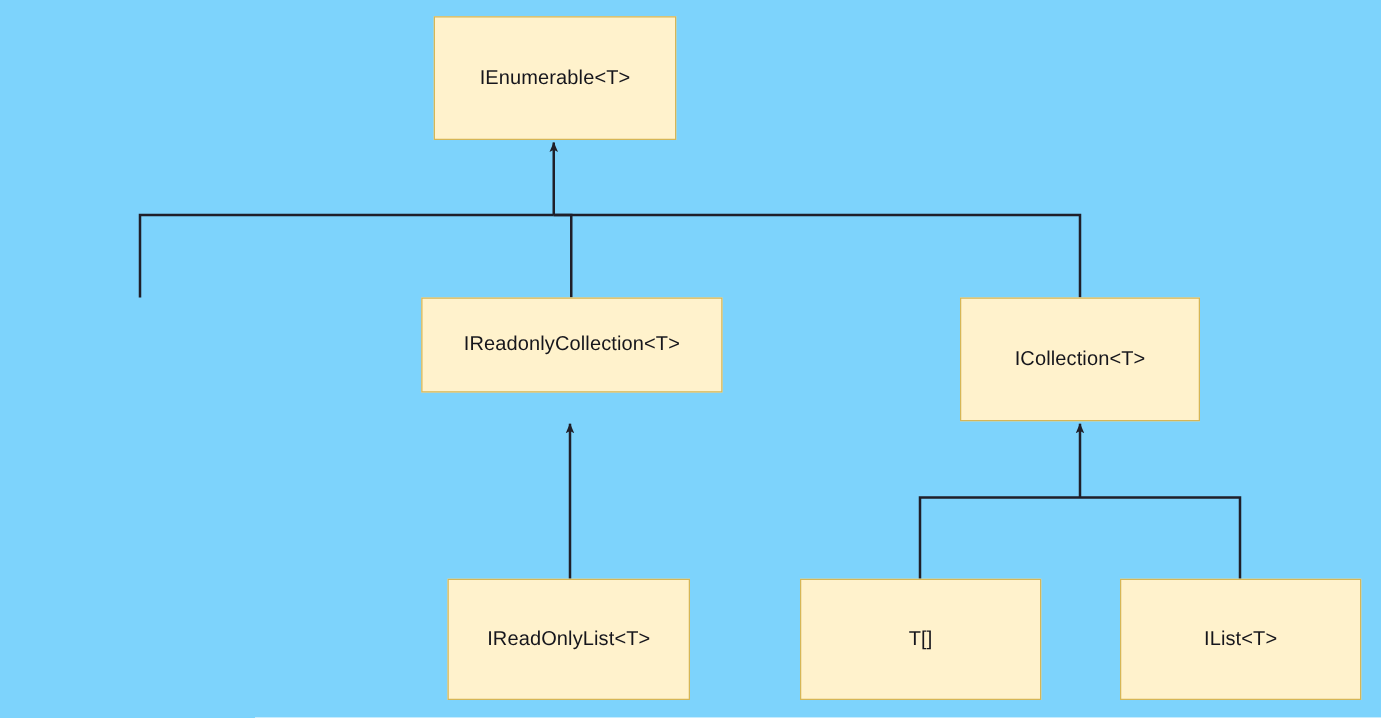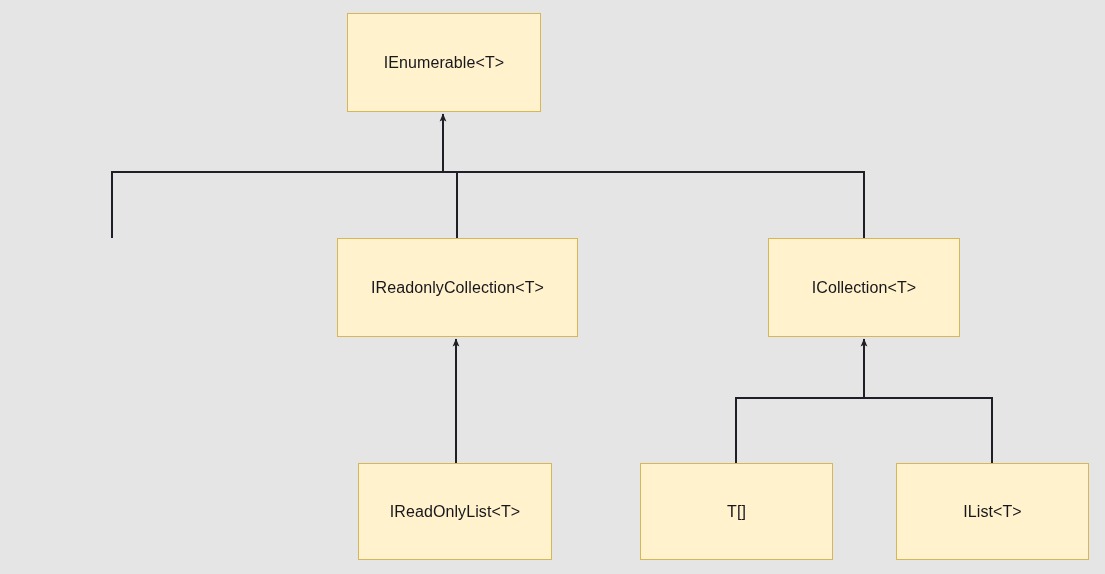--- a/index.html
+++ b/index.html
@@ -8,21 +8,21 @@
     padding: 0;
     background: #ffffff;
   }
   body {
     font-family: "Liberation Sans", sans-serif;
   }
   #diagram-canvas {
     position: relative;
     width: 1105px;
     height: 574px;
-    background: #e5e5e5;
+    background: #7dd3fc;
     overflow: hidden;
   }
   #connector-layer {
     position: absolute;
     left: 0;
     top: 0;
     width: 1105px;
     height: 574px;
     pointer-events: none;
   }
@@ -72,21 +72,21 @@
       <path d="M 992 463 L 992 398 L 864 398"></path>
       <path d="M 864 398 L 864 339" marker-end="url(#arrowhead)"></path>
     </g>
   </svg>
 
   <div class="node-box" style="left:347px; top:13px; width:194px; height:99px;">
     <span class="node-label">IEnumerable&lt;T&gt;</span>
   </div>
 
 
-  <div class="node-box" style="left:337px; top:238px; width:241px; height:99px;">
+  <div class="node-box" style="left:337px; top:238px; width:241px; height:76px;">
     <span class="node-label">IReadonlyCollection&lt;T&gt;</span>
   </div>
 
   <div class="node-box" style="left:768px; top:238px; width:192px; height:99px;">
     <span class="node-label">ICollection&lt;T&gt;</span>
   </div>
 
   <div class="node-box" style="left:358px; top:463px; width:194px; height:97px;">
     <span class="node-label">IReadOnlyList&lt;T&gt;</span>
   </div>

